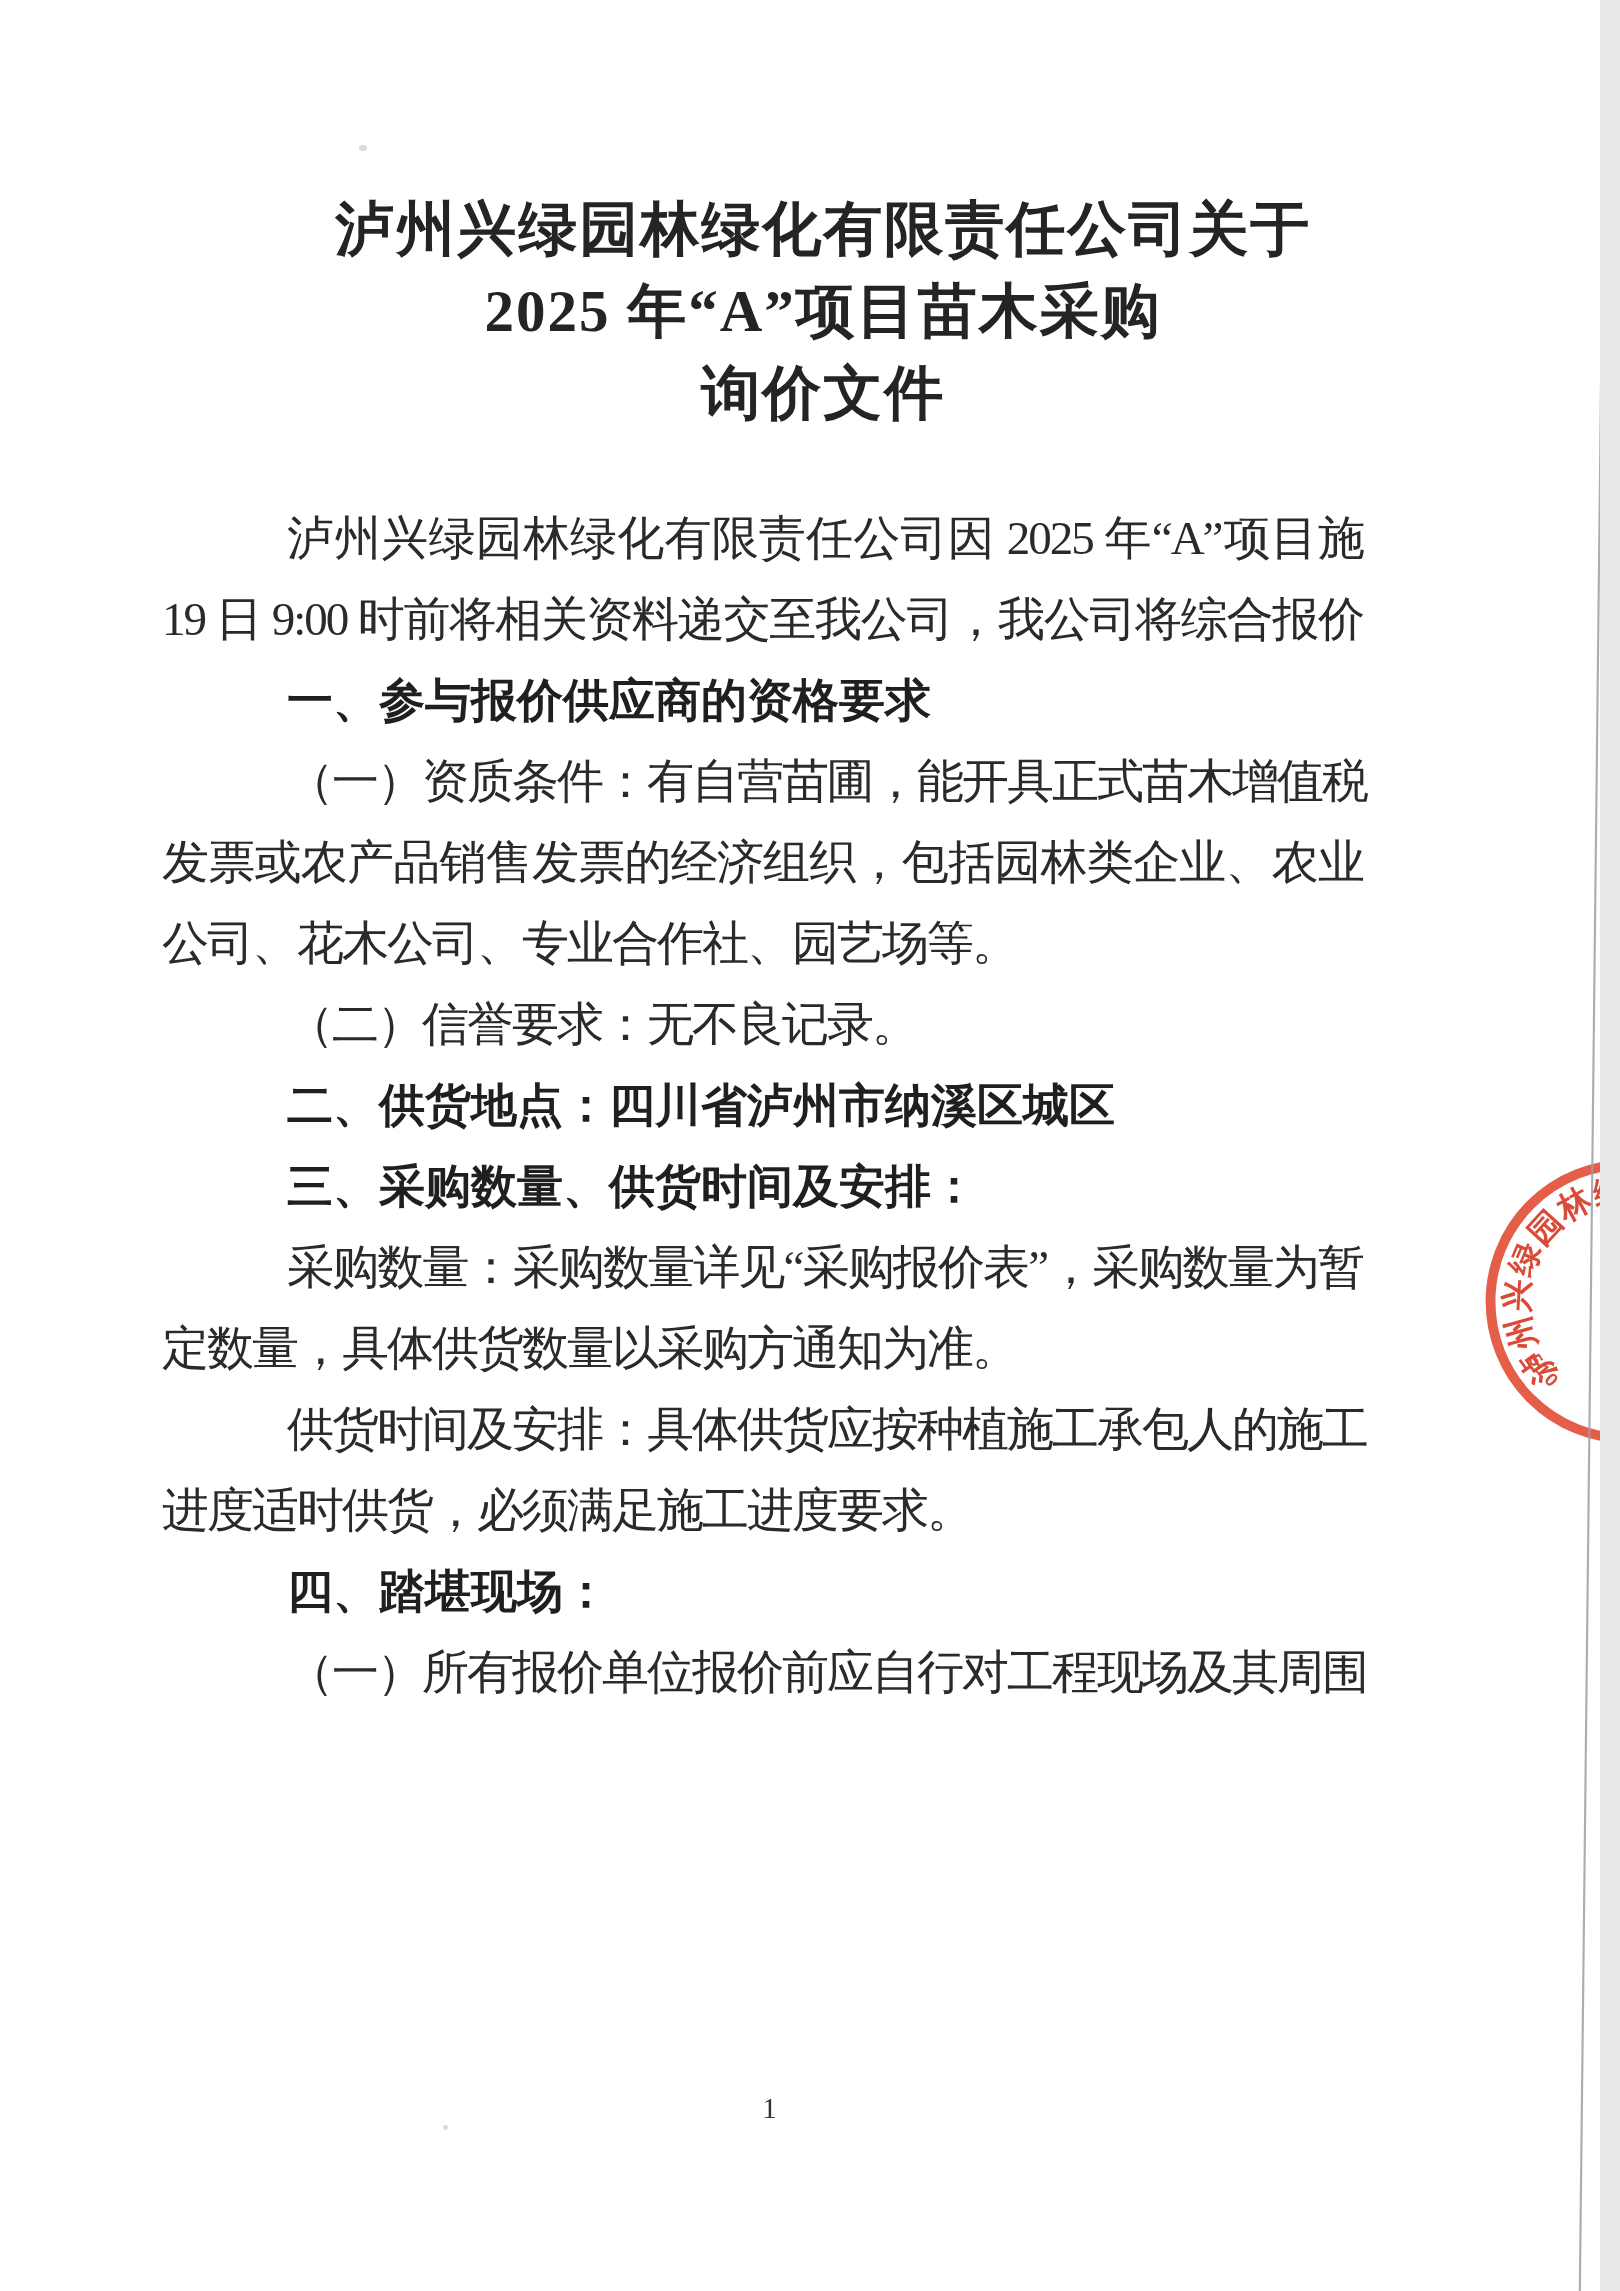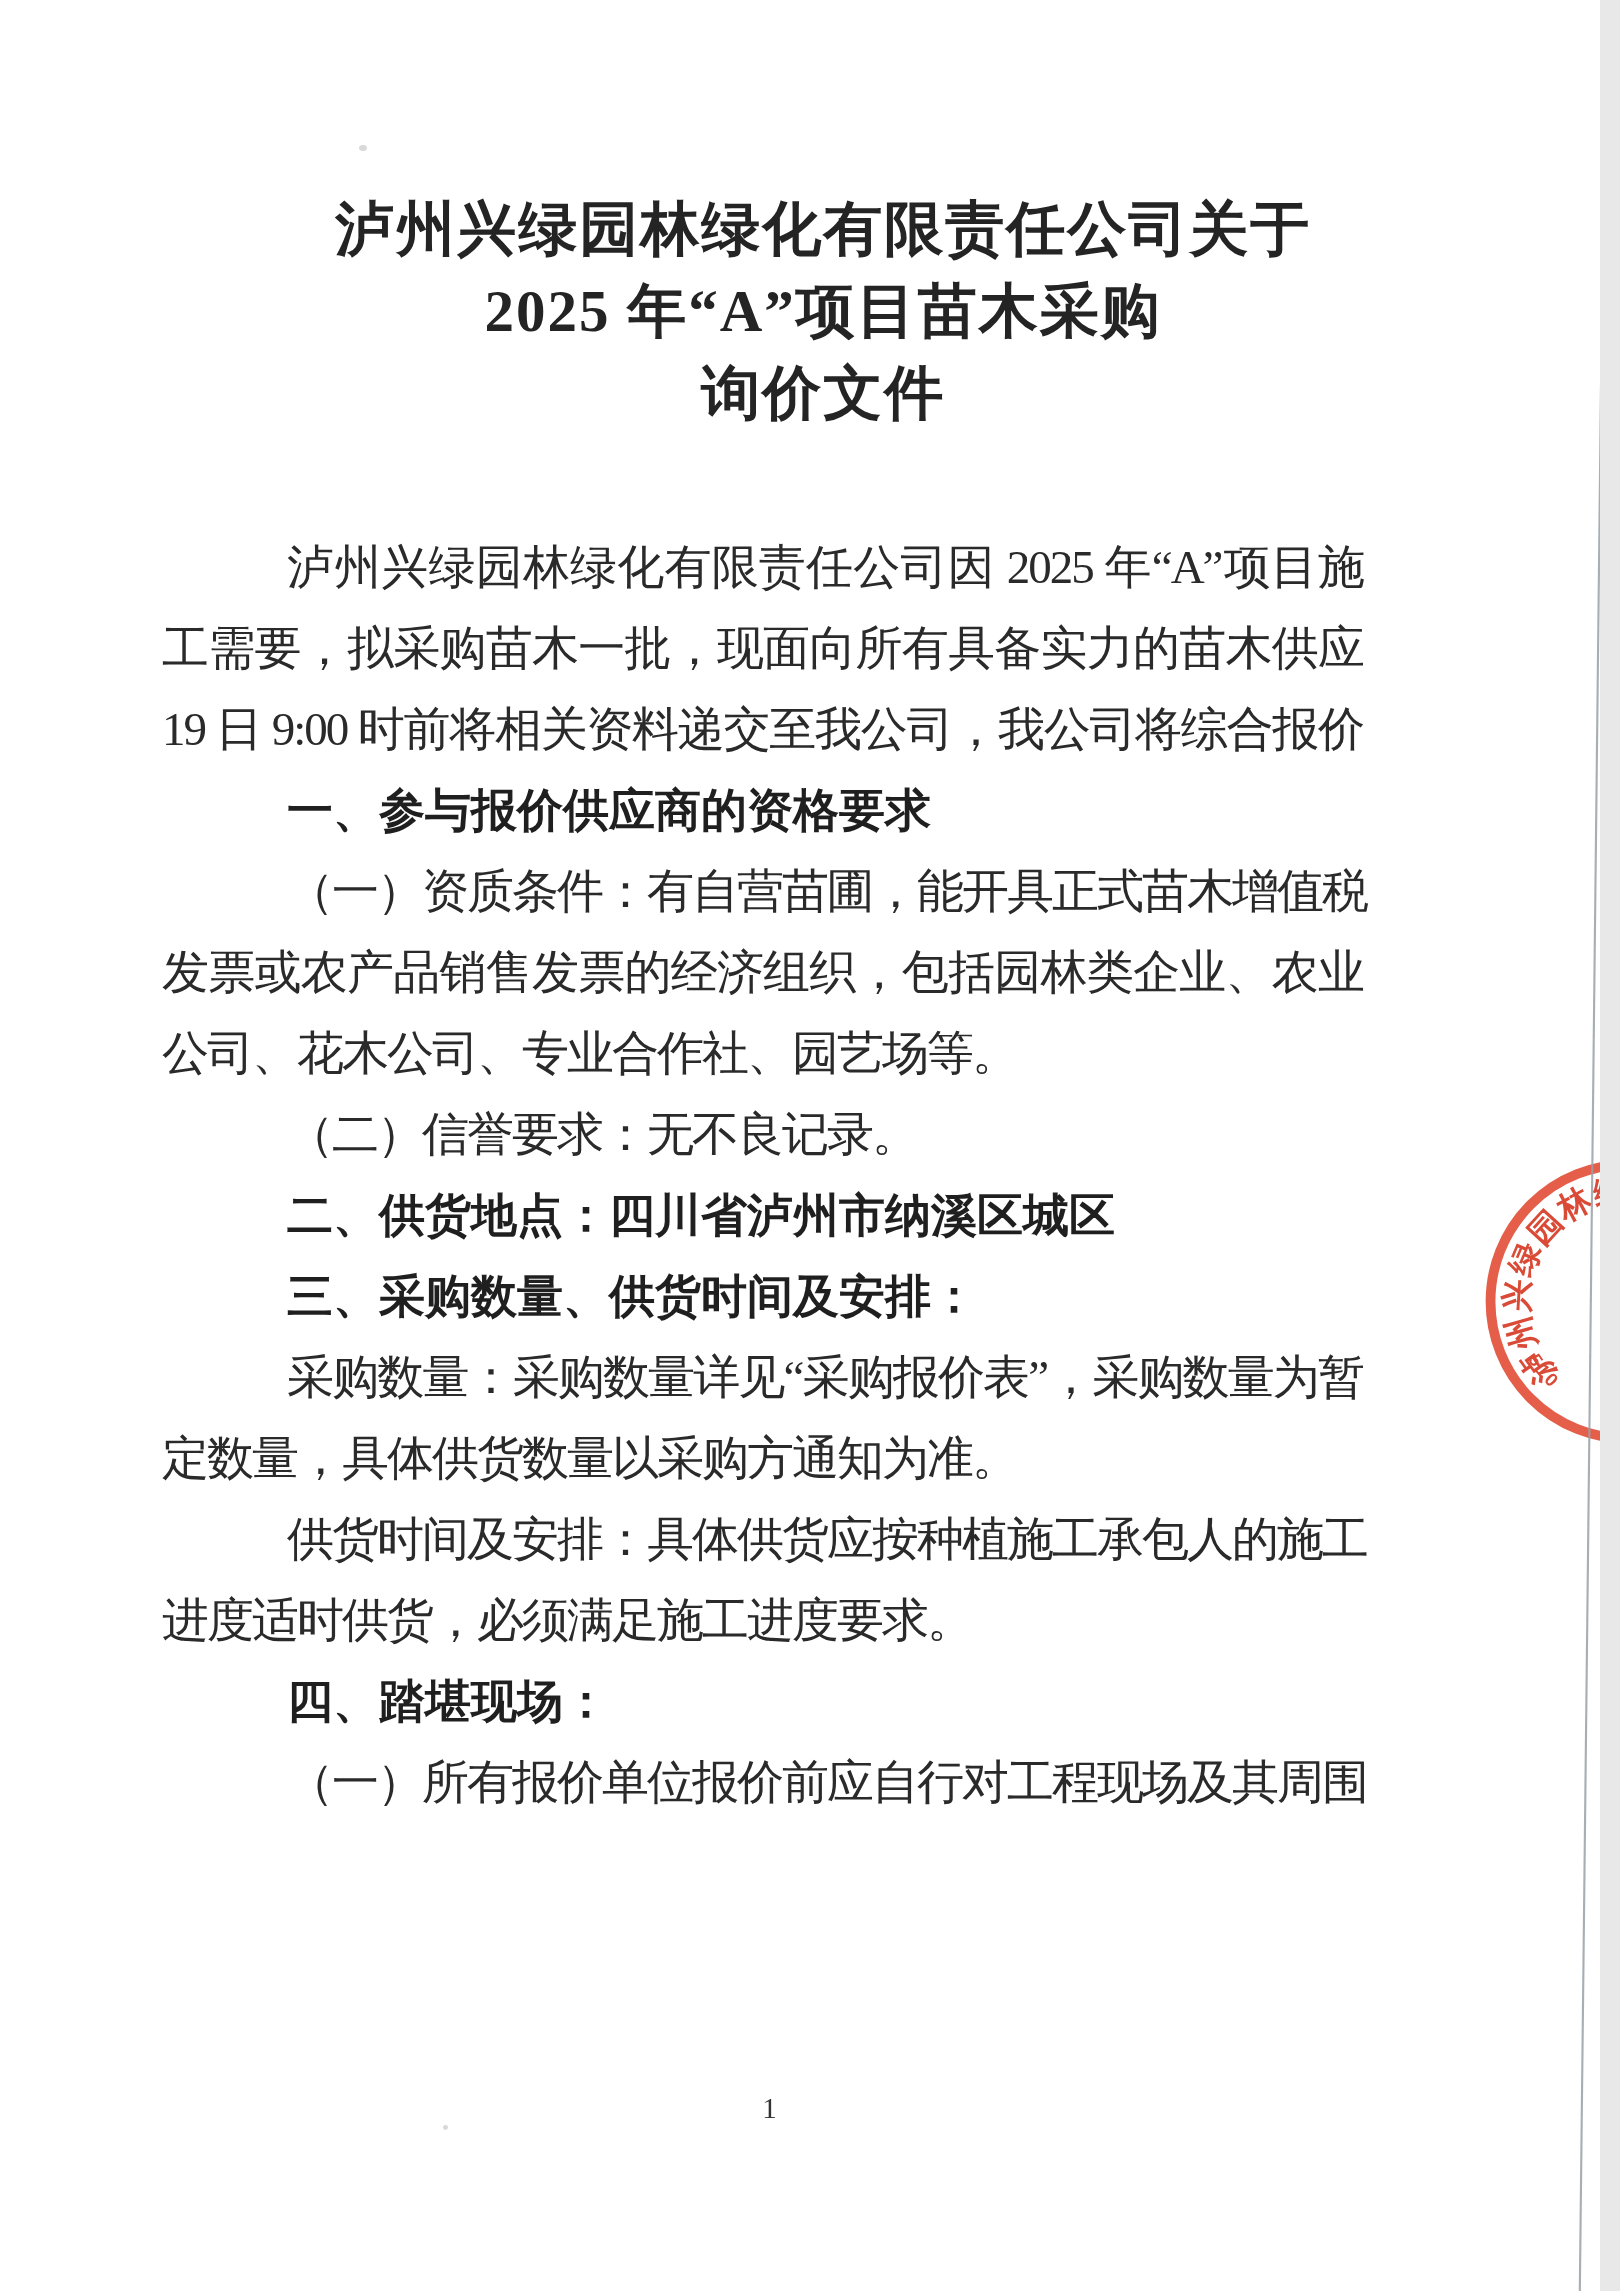--- a/index.html
+++ b/index.html
@@ -17,21 +17,21 @@
     text-align:center;
   }
   .title-line{
     font-size:59px;line-height:82px;font-weight:bold;
     letter-spacing:2px;color:#242424;
     font-family:"Liberation Serif","DejaVu Serif",serif;
     white-space:nowrap;
   }
   
   .body-block{
-    position:absolute;left:162px;top:527px;width:1201px;
+    position:absolute;left:162px;top:498px;width:1201px;
   }
   .line{
     height:81px;line-height:81px;white-space:nowrap;
     text-align:justify;text-justify:inter-character;
   }
   .line.fill{text-align-last:justify;}
   .line.indent{text-indent:125px;}
   .seg.body{
     font-size:47px;letter-spacing:-2px;color:#2a2a2a;
     font-family:"Liberation Serif","DejaVu Serif",serif;
@@ -68,21 +68,20 @@
 <div class="page">
 
   <div class="title-block">
     <div class="title-line">泸州兴绿园林绿化有限责任公司关于</div>
     <div class="title-line">2025 年“A”项目苗木采购</div>
     <div class="title-line">询价文件</div>
   </div>
 
   <div class="body-block">
       <div class="line indent fill"><span class="seg body">泸州兴绿园林绿化有限责任公司因 2025 年“A”项目施</span></div>
-      <div class="line fill"><span class="seg body">工需要，拟采购苗木一批，现面向所有具备实力的苗木供应</span></div>
       <div class="line fill"><span class="seg body">19 日 9:00 时前将相关资料递交至我公司，我公司将综合报价</span></div>
       <div class="line indent"><span class="seg head">一、参与报价供应商的资格要求</span></div>
       <div class="line indent fill"><span class="seg body">（一）资质条件：有自营苗圃，能开具正式苗木增值税</span></div>
       <div class="line fill"><span class="seg body">发票或农产品销售发票的经济组织，包括园林类企业、农业</span></div>
       <div class="line"><span class="seg body">公司、花木公司、专业合作社、园艺场等。</span></div>
       <div class="line indent"><span class="seg body">（二）信誉要求：无不良记录。</span></div>
       <div class="line indent"><span class="seg head">二、供货地点：</span><span class="seg head">四川省泸州市纳溪区城区</span></div>
       <div class="line indent"><span class="seg head">三、采购数量、供货时间及安排：</span></div>
       <div class="line indent fill"><span class="seg body">采购数量：采购数量详见“采购报价表”，采购数量为暂</span></div>
       <div class="line"><span class="seg body">定数量，具体供货数量以采购方通知为准。</span></div>

